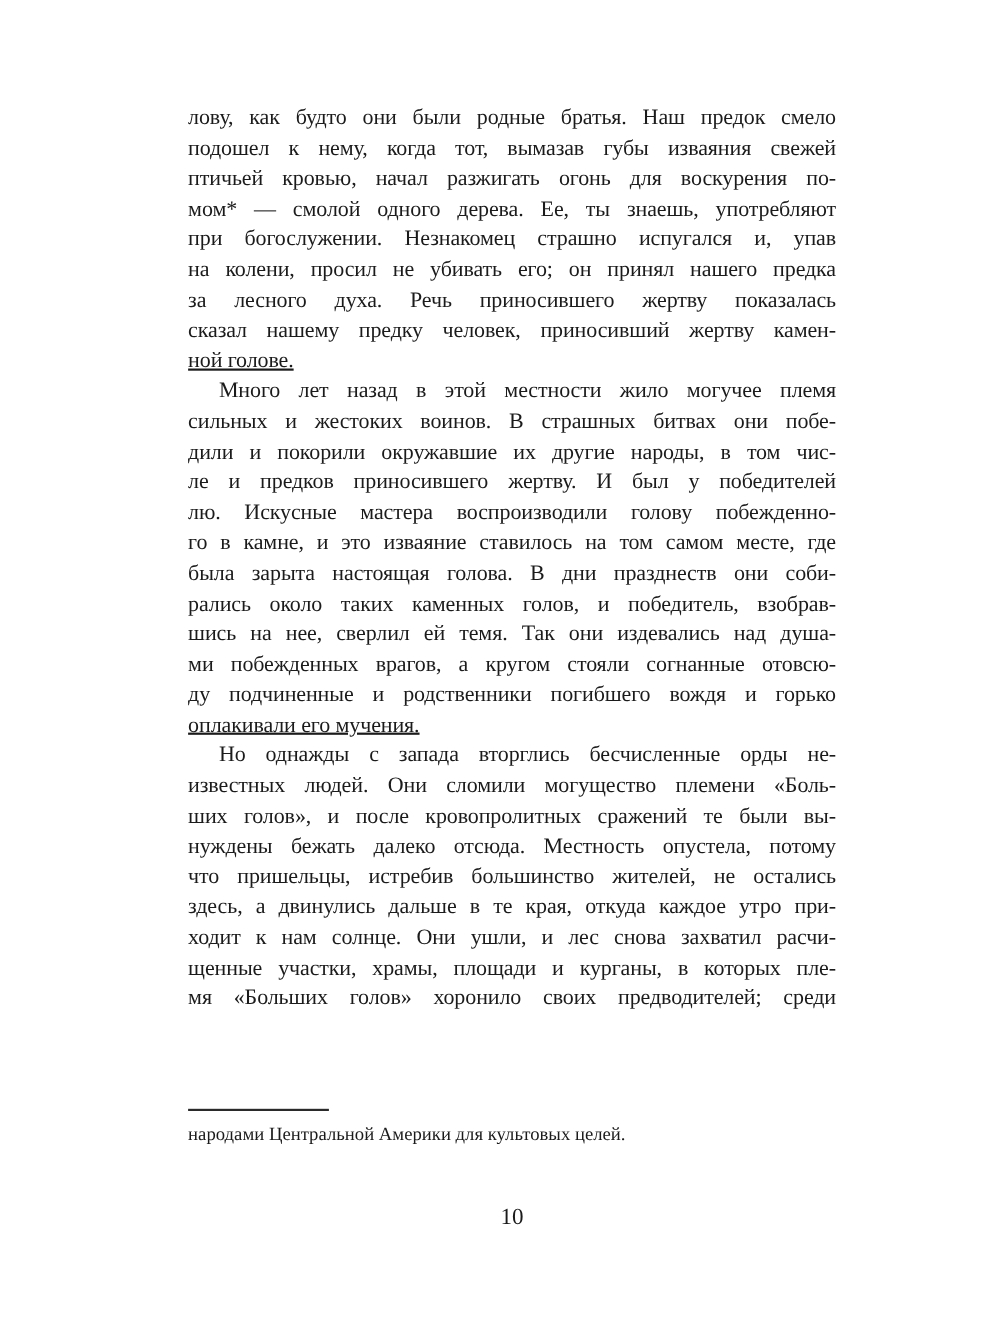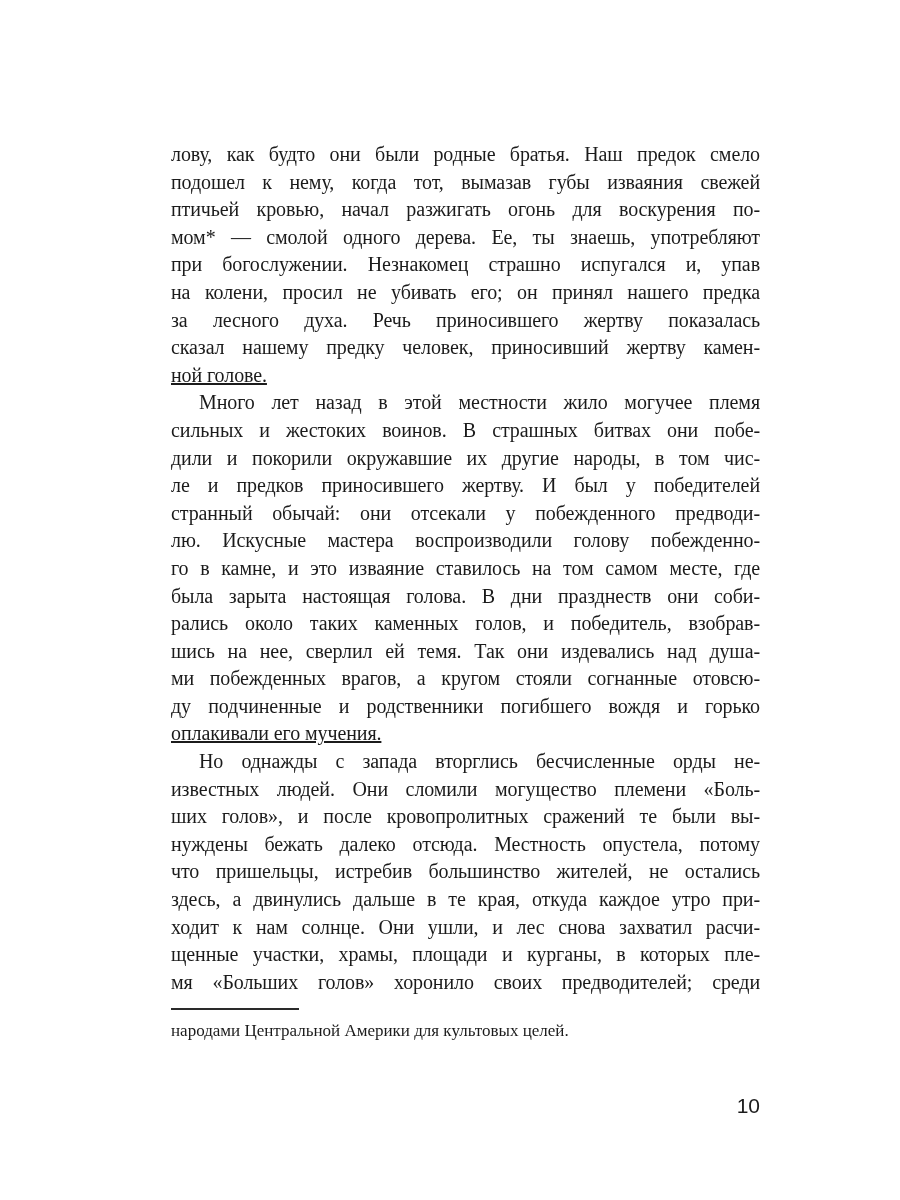--- a/index.html
+++ b/index.html
@@ -16,21 +16,20 @@
   .page {
     position: absolute;
     inset: 0;
     background: #ffffff;
   }
   .text-block {
     position: absolute;
     left: 171px;
     top: 94px;
     width: 589px;
-    margin-top: 47px;
   }
   .line {
     font-family: "Liberation Serif", "DejaVu Serif", serif;
     font-size: 20px;
     line-height: 27.6px;
     color: #1b1b1b;
     text-align: justify;
     text-align-last: justify;
     letter-spacing: -0.1px;
     white-space: normal;
@@ -65,22 +64,22 @@
     text-indent: 30px;
   }
   .fn-line.para-end {
     text-align-last: left;
   }
   .page-number {
     position: absolute;
     left: 171px;
     top: 1094px;
     width: 589px;
-    text-align: right;
-    font-family: Liberation Sans, sans-serif;
+    text-align: center;
+    font-family: Liberation Serif, serif;
     font-size: 21px;
     color: #1b1b1b;
   }
 </style>
 </head>
 <body>
 
 <div class="page">
 
   <div class="text-block">
@@ -90,21 +89,20 @@
       <div class="line">мом* — смолой одного дерева. Ее, ты знаешь, употребляют</div>
       <div class="line">при богослужении. Незнакомец страшно испугался и, упав</div>
       <div class="line">на колени, просил не убивать его; он принял нашего предка</div>
       <div class="line">за лесного духа. Речь приносившего жертву показалась</div>
       <div class="line">сказал нашему предку человек, приносивший жертву камен-</div>
       <div class="line para-end">ной голове.</div>
       <div class="line indent">Много лет назад в этой местности жило могучее племя</div>
       <div class="line">сильных и жестоких воинов. В страшных битвах они побе-</div>
       <div class="line">дили и покорили окружавшие их другие народы, в том чис-</div>
       <div class="line">ле и предков приносившего жертву. И был у победителей</div>
-      <div class="line">странный обычай: они отсекали у побежденного предводи-</div>
       <div class="line">лю. Искусные мастера воспроизводили голову побежденно-</div>
       <div class="line">го в камне, и это изваяние ставилось на том самом месте, где</div>
       <div class="line">была зарыта настоящая голова. В дни празднеств они соби-</div>
       <div class="line">рались около таких каменных голов, и победитель, взобрав-</div>
       <div class="line">шись на нее, сверлил ей темя. Так они издевались над душа-</div>
       <div class="line">ми побежденных врагов, а кругом стояли согнанные отовсю-</div>
       <div class="line">ду подчиненные и родственники погибшего вождя и горько</div>
       <div class="line para-end">оплакивали его мучения.</div>
       <div class="line indent">Но однажды с запада вторглись бесчисленные орды не-</div>
       <div class="line">известных людей. Они сломили могущество племени «Боль-</div>

